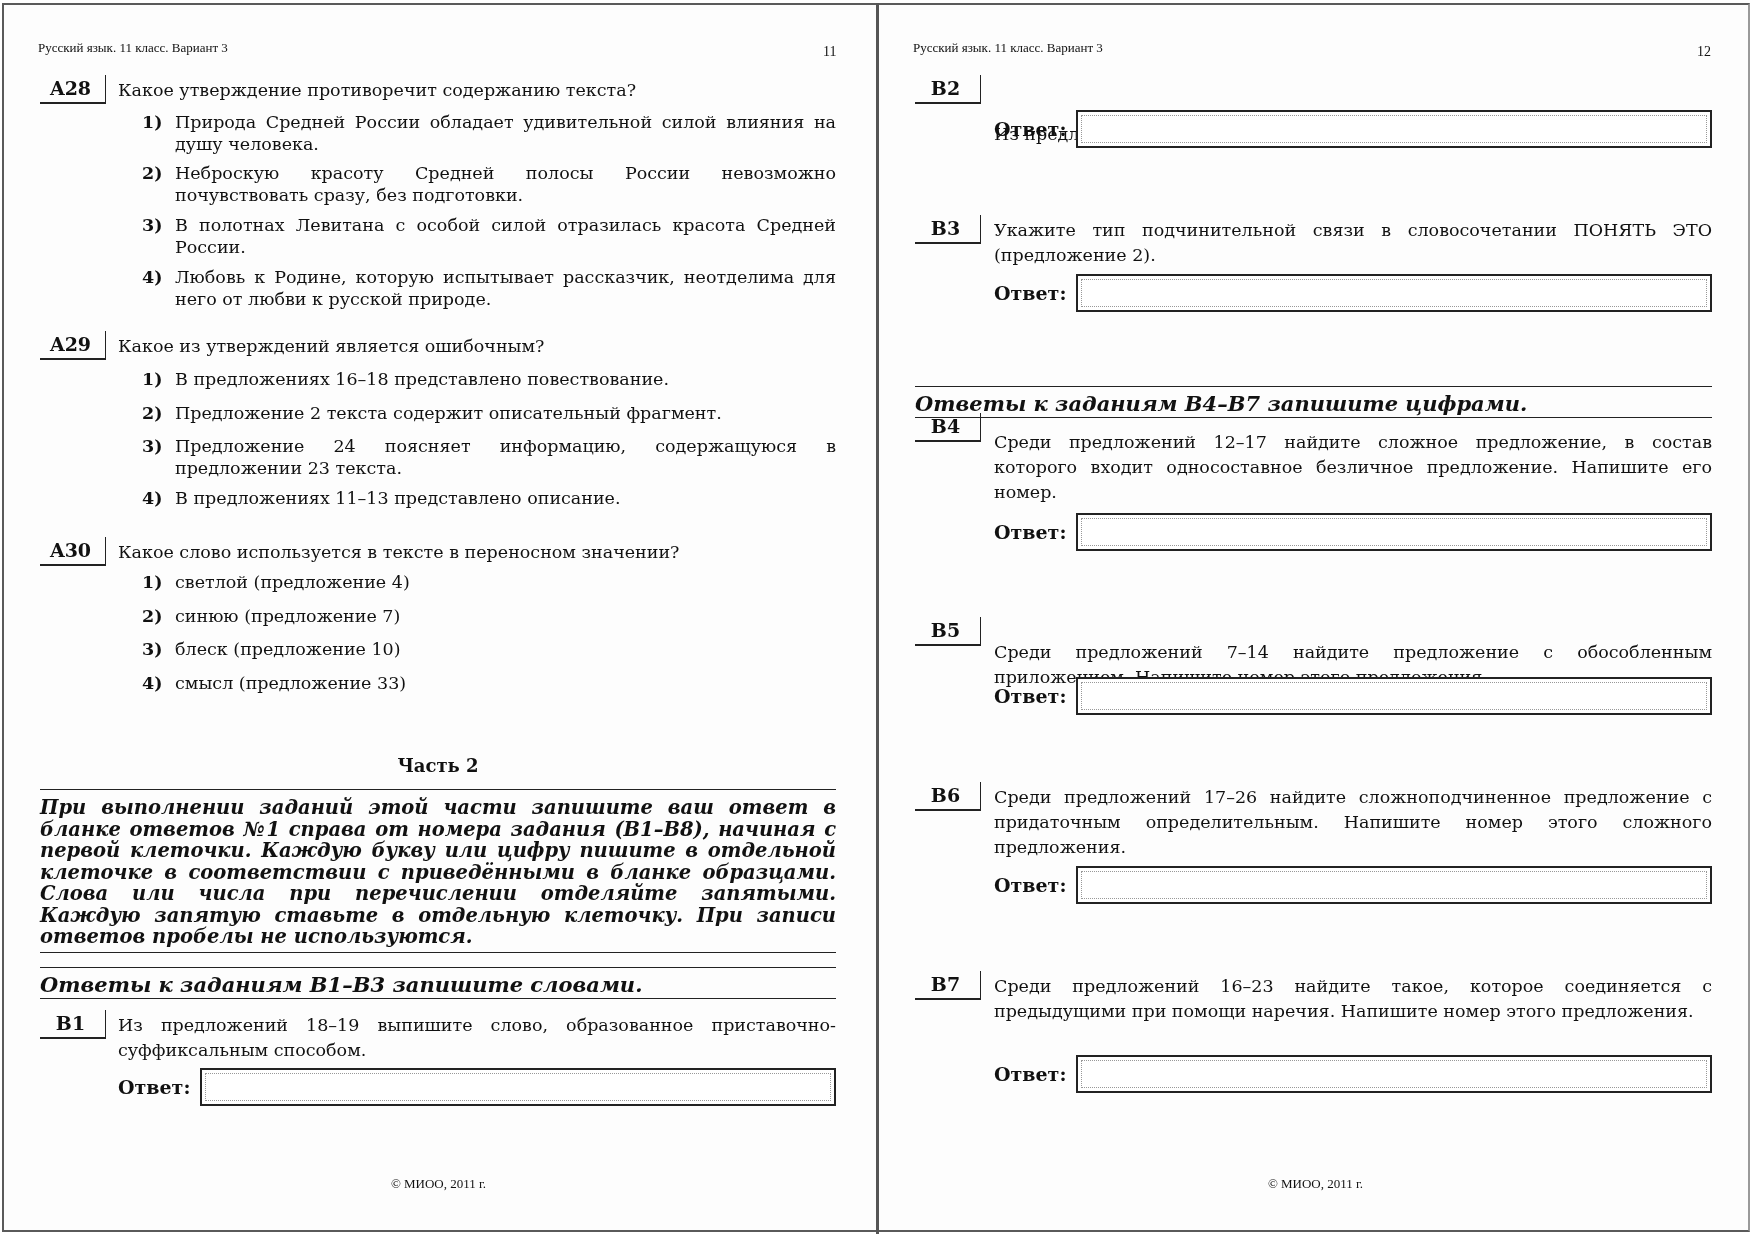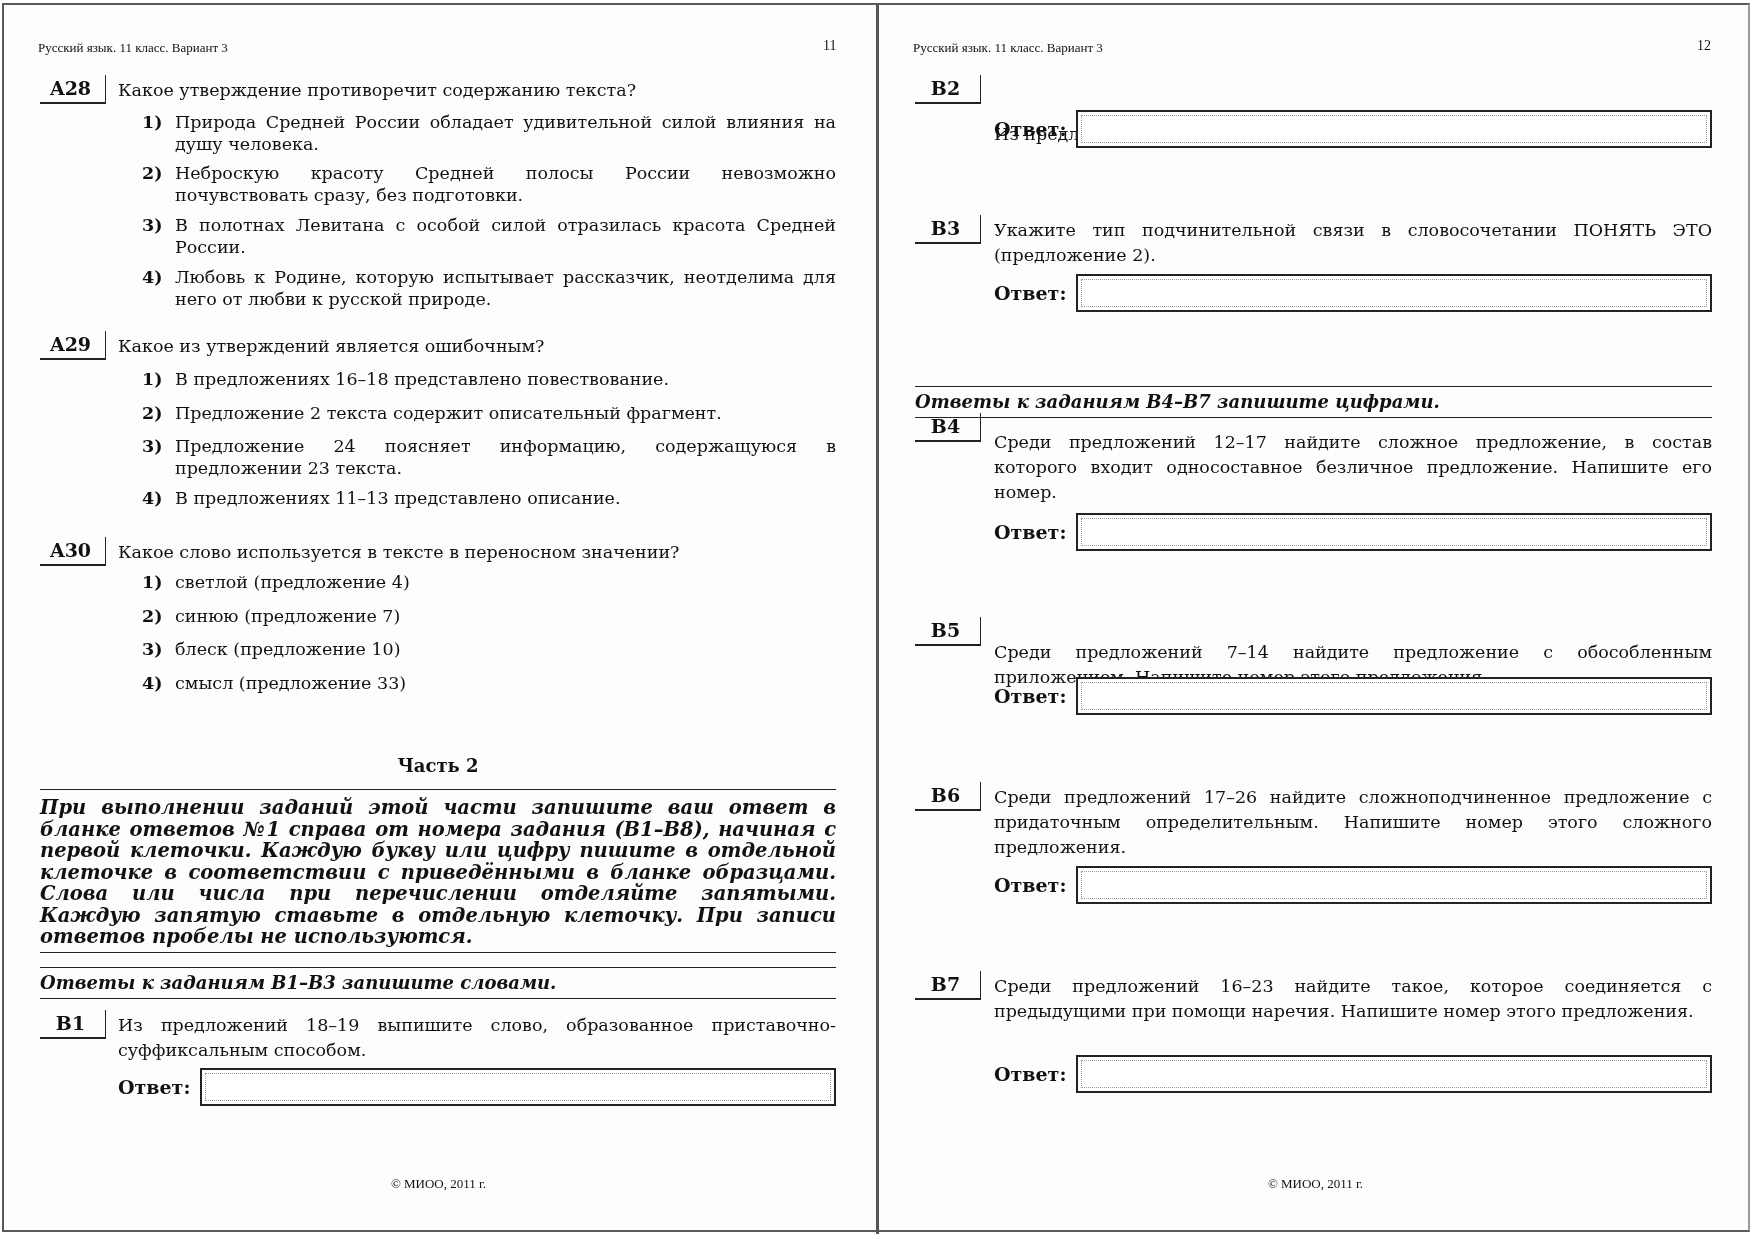--- a/index.html
+++ b/index.html
@@ -6,35 +6,35 @@
   body { width:1754px; height:1239px; position:relative; overflow:hidden;
          font-family:"DejaVu Serif","Liberation Serif",serif; color:#111; }
   .frame { position:absolute; left:2px; top:3px; width:1748px; height:1229px;
            border:2px solid #5a5a5a; border-right-color:#9a9a9a; box-sizing:border-box; background:#fdfdfd; }
   .divider { position:absolute; left:876px; top:3px; width:3px; height:1231px; background:#555; }
   .page { position:absolute; top:0; height:1223px; }
   .page.left { left:0; width:877px; }
   .page.right { left:877px; width:877px; }
   .abs { position:absolute; }
   .hdr { font-size:13px; top:40px; font-family:"Liberation Serif",serif; }
-  .pgno { font-size:14px; top:38px; font-family:"Liberation Serif",serif; }
+  .pgno { font-size:14px; top:44px; font-family:"Liberation Serif",serif; }
   .lbl { position:absolute; width:66px; height:29px; border-right:1.5px solid #222; border-bottom:2px solid #222;
          font-weight:bold; font-size:19px; text-align:center; line-height:26px; box-sizing:border-box; padding-right:4px; }
   .q { position:absolute; font-size:17.5px; line-height:25px; text-align:justify; }
   .opt { position:absolute; font-size:17.5px; line-height:22px; display:flex; }
   .opt .n { width:33px; font-weight:bold; flex:none; }
   .opt .t { flex:1; text-align:justify; text-align-last:left; }
   .ans-label { position:absolute; font-weight:bold; font-size:19px; }
   .ans-box { position:absolute; border:2px solid #222; box-sizing:border-box; background:#fff; }
   .ans-box::after { content:""; position:absolute; left:3px; right:3px; top:3px; bottom:3px;
                     border:1px dotted #999; }
   .rule { position:absolute; height:0; border-top:1.5px solid #222; }
   .center { position:absolute; text-align:center; }
   .instr { position:absolute; font-style:italic; font-weight:bold; font-size:19.5px; line-height:21.5px; text-align:justify; }
-  .subhead { position:absolute; font-style:italic; font-weight:bold; font-size:18px; }
+  .subhead { position:absolute; font-style:italic; font-weight:bold; font-size:21px; }
   .foot { font-size:13px; font-family:"Liberation Serif",serif; }
 </style>
 </head>
 <body>
 
 <div class="frame"></div>
 <div class="divider"></div>
 
 <div class="page left">
   <div class="abs hdr" style="left:38px;">Русский язык. 11 класс. Вариант 3</div>

